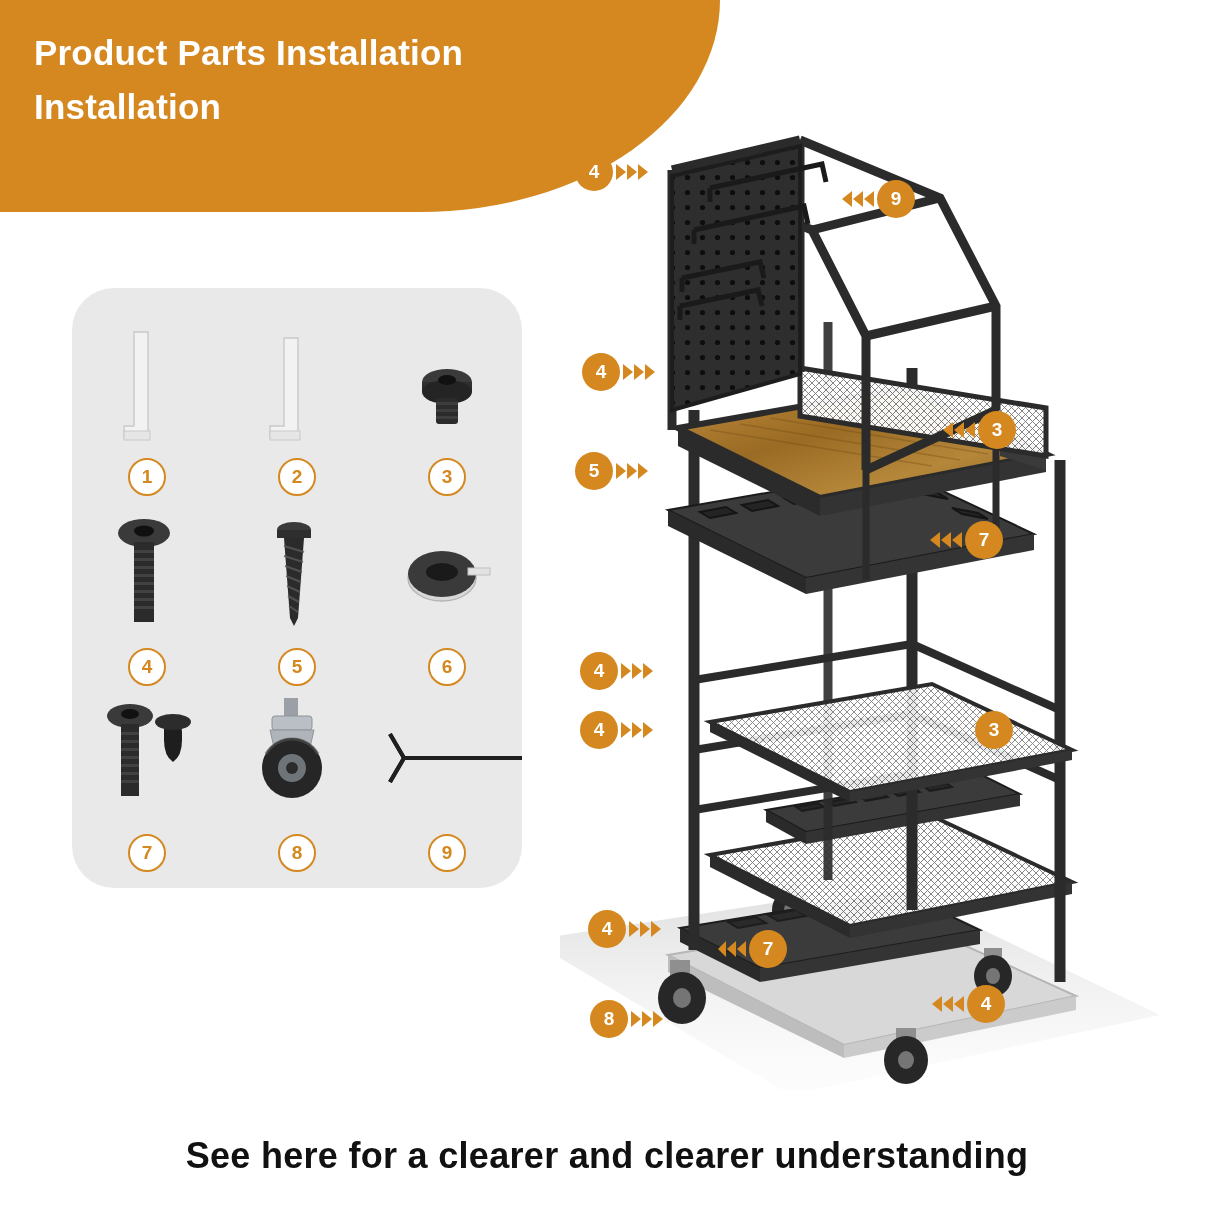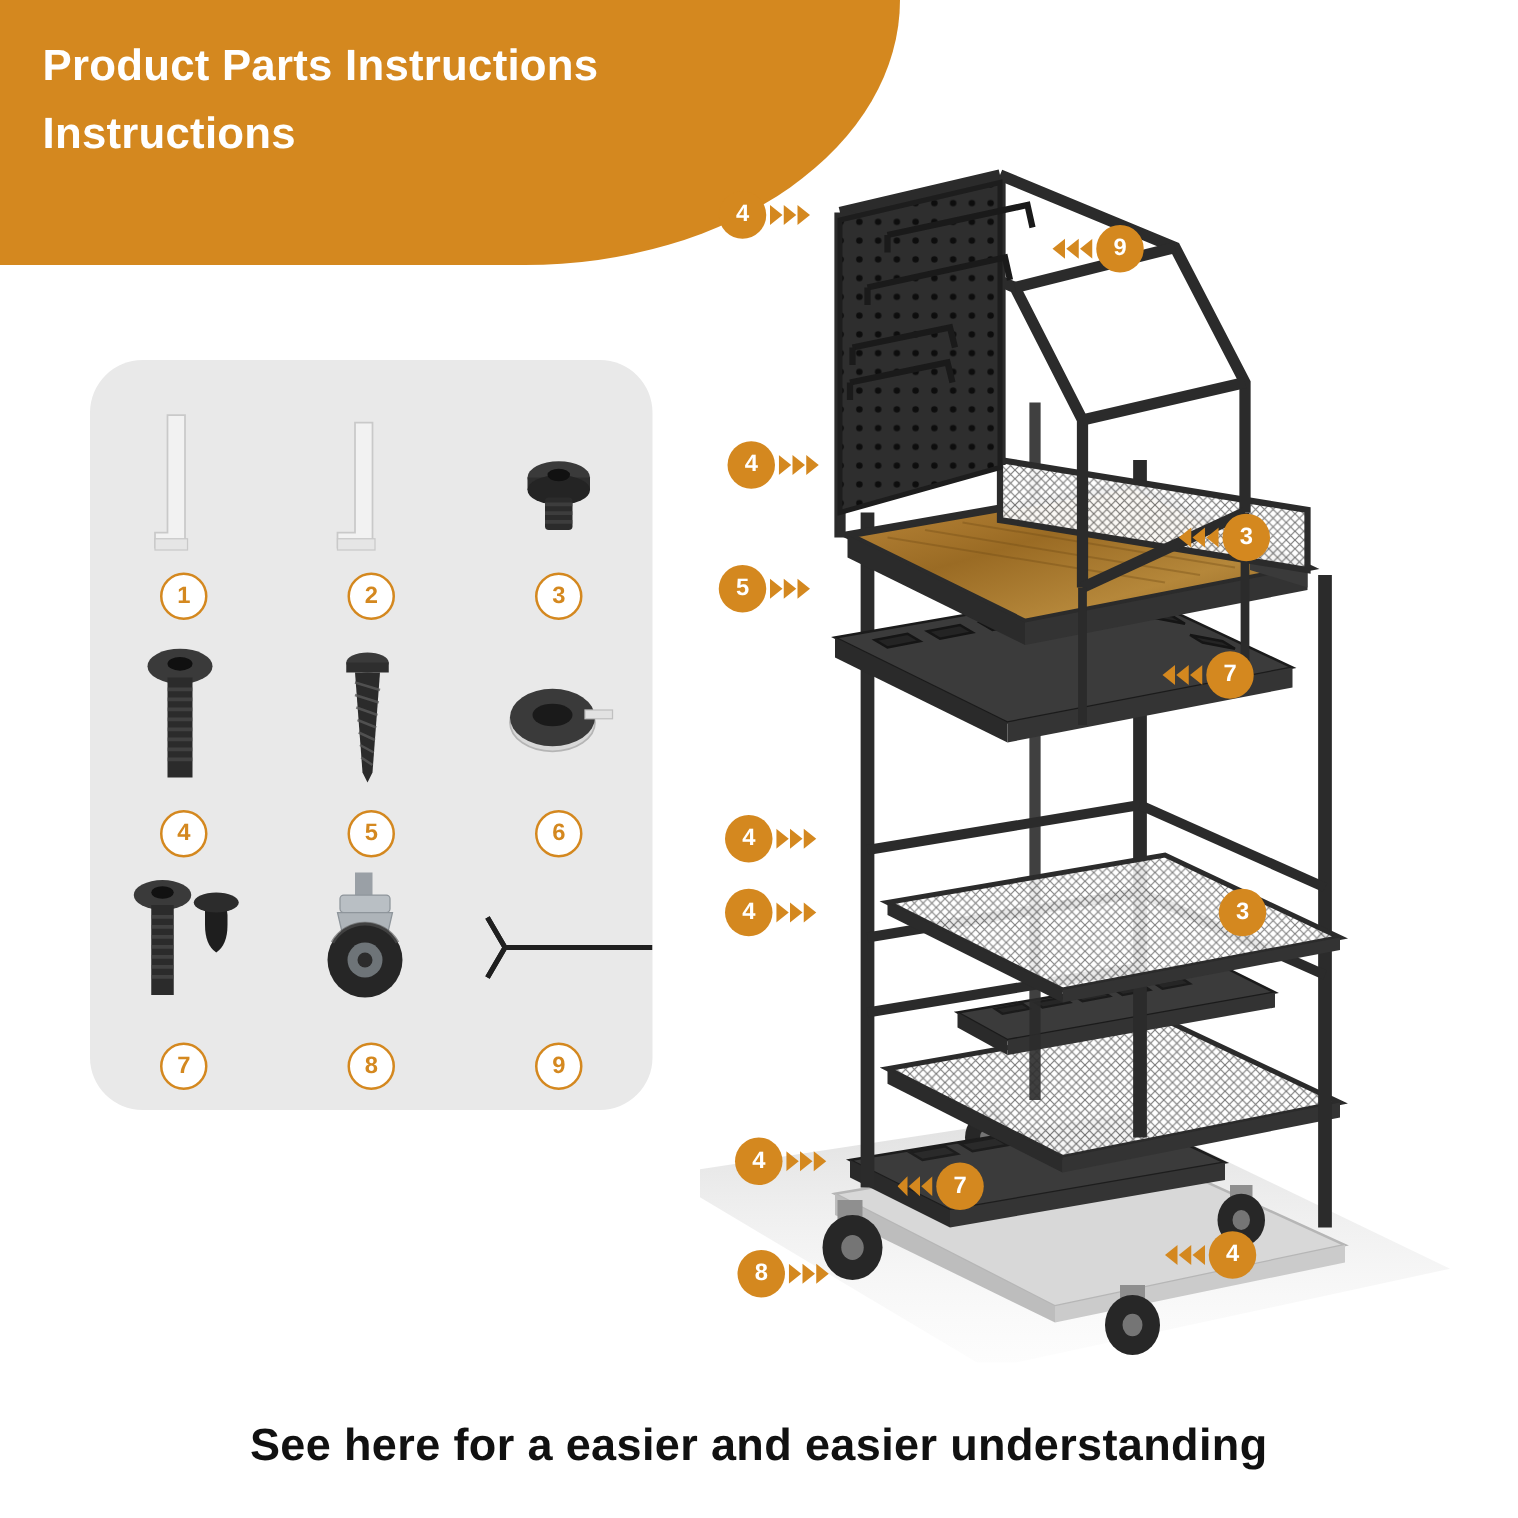--- a/index.html
+++ b/index.html
@@ -121,21 +121,21 @@
     left: 560px;
     top: 110px;
     width: 620px;
     height: 980px;
   }
 </style>
 </head>
 <body>
 
 <div id="header-banner">
-  <div id="header-title">Product Parts Instructions Instructions</div>
+  <div id="header-title">Product Parts Installation Installation</div>
 </div>
 
 <div id="parts-panel">
 
   <div class="part-cell" style="left:0px; top:22px;">
     <div class="part-art">
       <svg viewBox="0 0 150 145" width="150" height="145">
         <path d="M62 22 L76 22 L76 128 L52 128 L52 116 L62 116 Z" fill="#f2f2f2" stroke="#c9c9c9" stroke-width="1.4"></path>
         <rect x="52" y="121" width="26" height="9" fill="#e6e6e6" stroke="#c9c9c9" stroke-width="1"></rect>
       </svg>
@@ -613,13 +613,13 @@
         <g fill="#d4881f">
           <path d="M34 2 L24 10 L34 18 Z"></path>
           <path d="M23 2 L13 10 L23 18 Z"></path>
           <path d="M12 2 L2 10 L12 18 Z"></path>
         </g>
       </svg>
   </span>
   <div class="badge">4</div>
 </div>
 
-<div id="footer-caption">See here for a easier and easier understanding</div>
+<div id="footer-caption">See here for a clearer and clearer understanding</div>
 
 </body></html>

